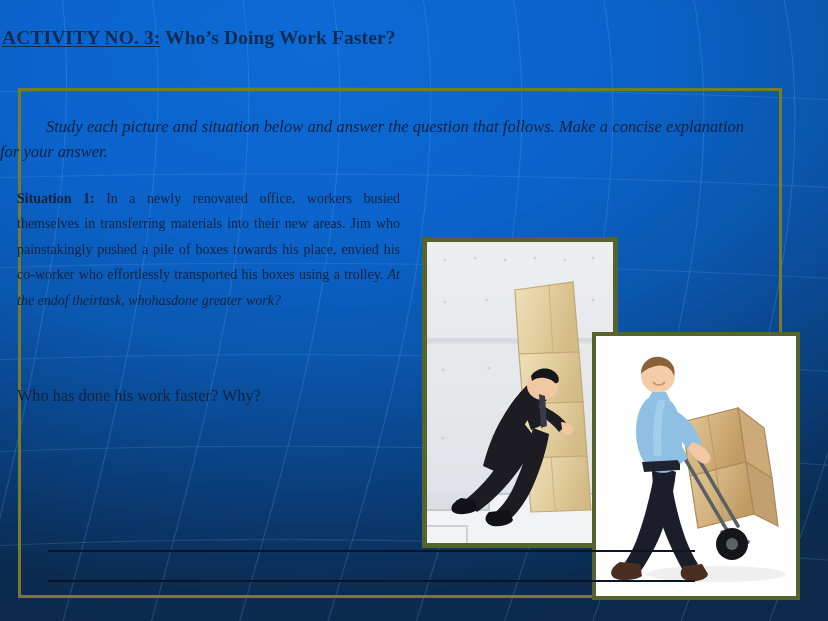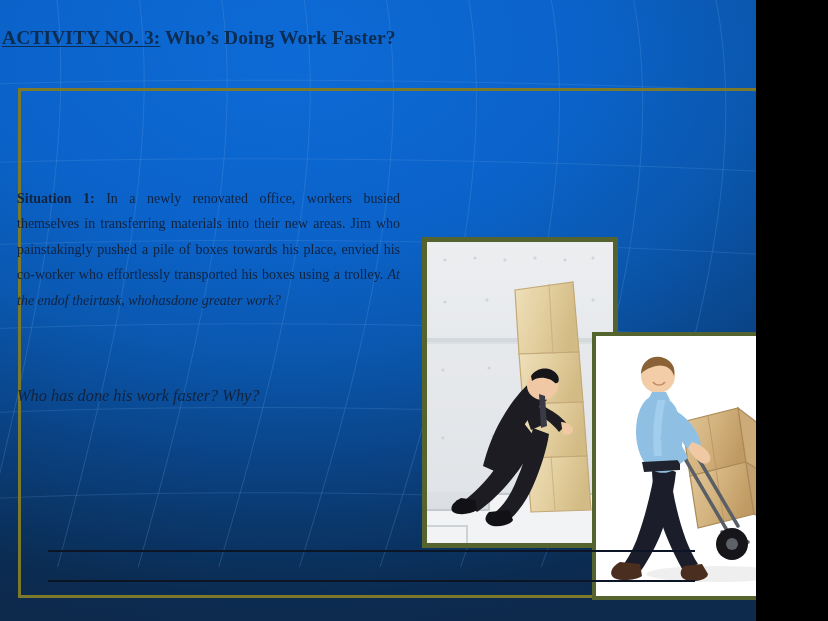--- a/index.html
+++ b/index.html
@@ -2,21 +2,21 @@
 <html><head>
 <meta charset="utf-8">
 <style>
   html, body {
     margin: 0;
     padding: 0;
     background: #000;
   }
   #slide {
     position: relative;
-    width: 756px;
+    width: 828px;
     height: 621px;
     overflow: hidden;
     font-family: "Liberation Serif", serif;
     background: radial-gradient(ellipse 120% 95% at 38% 8%, #0d6ad6 0%, #0b63ca 32%, #0a57ae 52%, #0a4385 70%, #0a3566 83%, #0b2b50 93%, #0d2a4c 100%);
   }
   
   #mesh {
     position: absolute;
     inset: 0;
     pointer-events: none;
@@ -67,21 +67,20 @@
     color: #11233f;
     text-align: justify;
     text-justify: inter-word;
   }
   .situation .label { font-weight: bold; }
   .situation .ital { font-style: italic; }
   .q-line {
     position: absolute;
     left: 17px;
     width: 383px;
-    font-style: italic;
     font-size: 16.3px;
     line-height: 25.4px;
     color: #11233f;
   }
   #q-b { top: 383px; }
 
   
   .photo {
     position: absolute;
     box-sizing: border-box;
@@ -136,20 +135,23 @@
       <path d="M -10 546 C 250 534, 560 539, 840 561"></path>
     </g>
   </svg>
 
   <div class="content-frame"></div>
 
   <div class="slide-title">
     <span class="underlined">ACTIVITY NO. 3:</span><span> Who’s Doing Work Faster?</span>
   </div>
 
+  <div class="intro">
+    <span class="indent"></span><span>Study each picture and situation below and answer the question that follows. Make a concise explanation for your answer.</span>
+  </div>
 
   <div class="situation">
     <span class="label">Situation 1:</span><span> In a newly renovated office, workers busied themselves in transferring materials into their new areas. Jim who painstakingly pushed a pile of boxes towards his place, envied his co-worker who effortlessly transported his boxes using a trolley. </span><span class="ital">At the endof theirtask, whohasdone greater work?</span>
   </div>
 
   <div class="q-line" id="q-b">Who has done his work faster? Why?</div>
 
   <div class="photo" id="photo-pusher">
     <svg class="photo-inner" viewBox="0 0 186 301" preserveAspectRatio="none">
       <defs>

